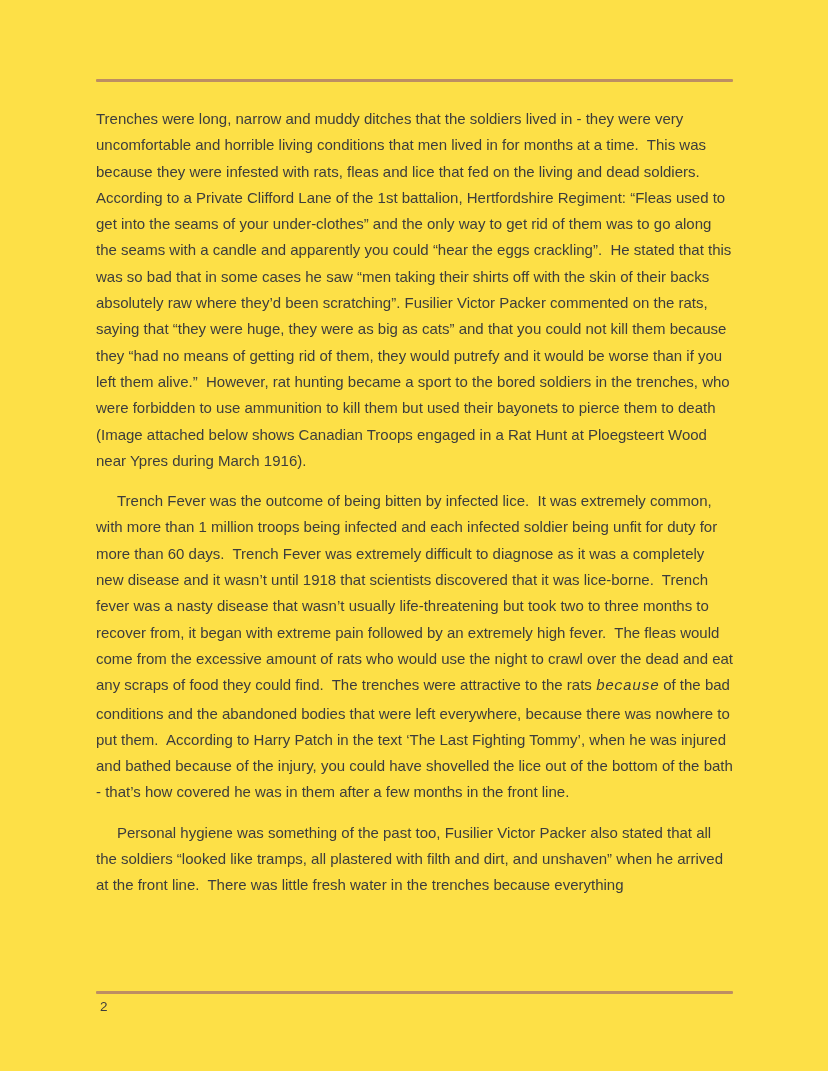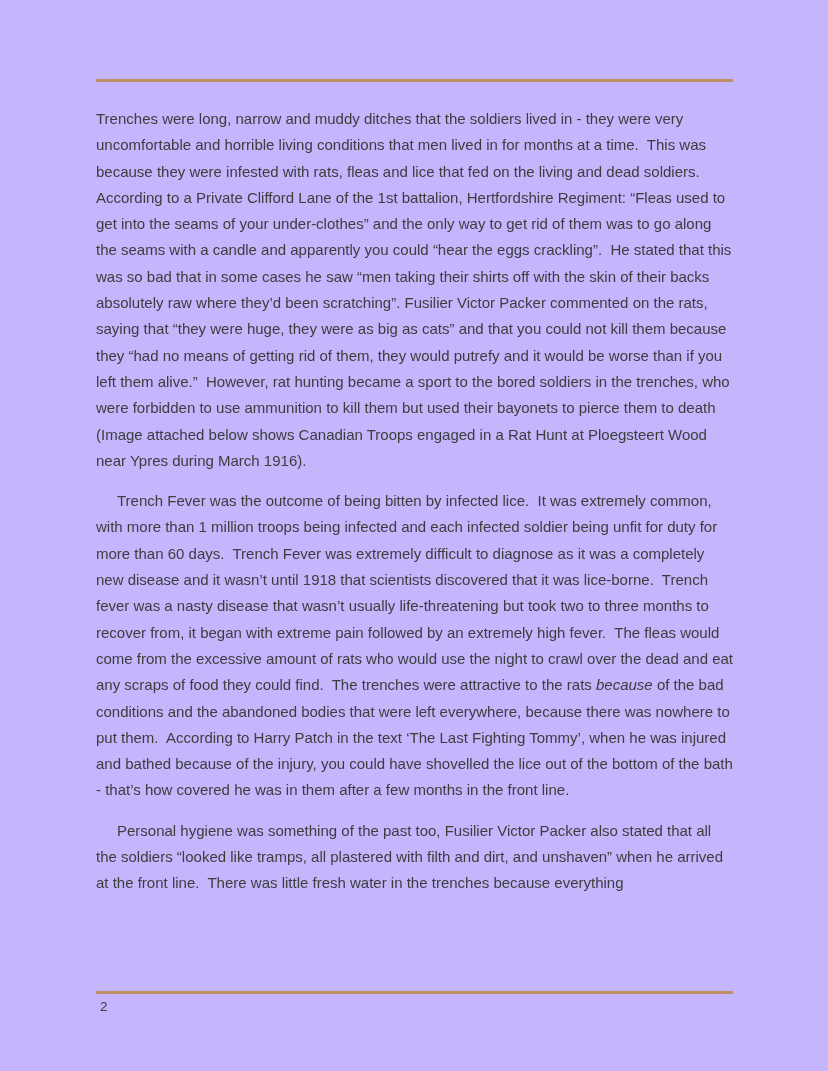--- a/index.html
+++ b/index.html
@@ -1,21 +1,21 @@
 <!DOCTYPE html>
 <html><head>
 <meta charset="utf-8">
 <style>
   * { box-sizing: border-box; }
   html, body { margin: 0; padding: 0; background: #ffffff; }
   .page {
     position: relative;
     width: 828px;
     height: 1071px;
-    background: #c4b5fd;
+    background: #fde047;
     font-family: "Liberation Sans", "DejaVu Sans", sans-serif;
     color: #3d3d3d;
     overflow: hidden;
   }
   .rule {
     position: absolute;
     left: 96px;
     width: 637px;
     height: 3px;
     border-radius: 1px;
@@ -29,21 +29,21 @@
     width: 638px;
   }
   .para {
     margin: 0 0 14px 0;
     font-size: 15px;
     line-height: 26.3px;
     white-space: pre-wrap;
     text-align: left;
   }
   .para.indent { text-indent: 21px; }
-  .italic { font-style: italic; }
+  .italic { font-style: italic; font-family: Liberation Mono, monospace; }
   .page-number {
     position: absolute;
     left: 100px;
     top: 999px;
     font-size: 13.5px;
     line-height: 16px;
   }
 </style>
 </head>
 <body>

